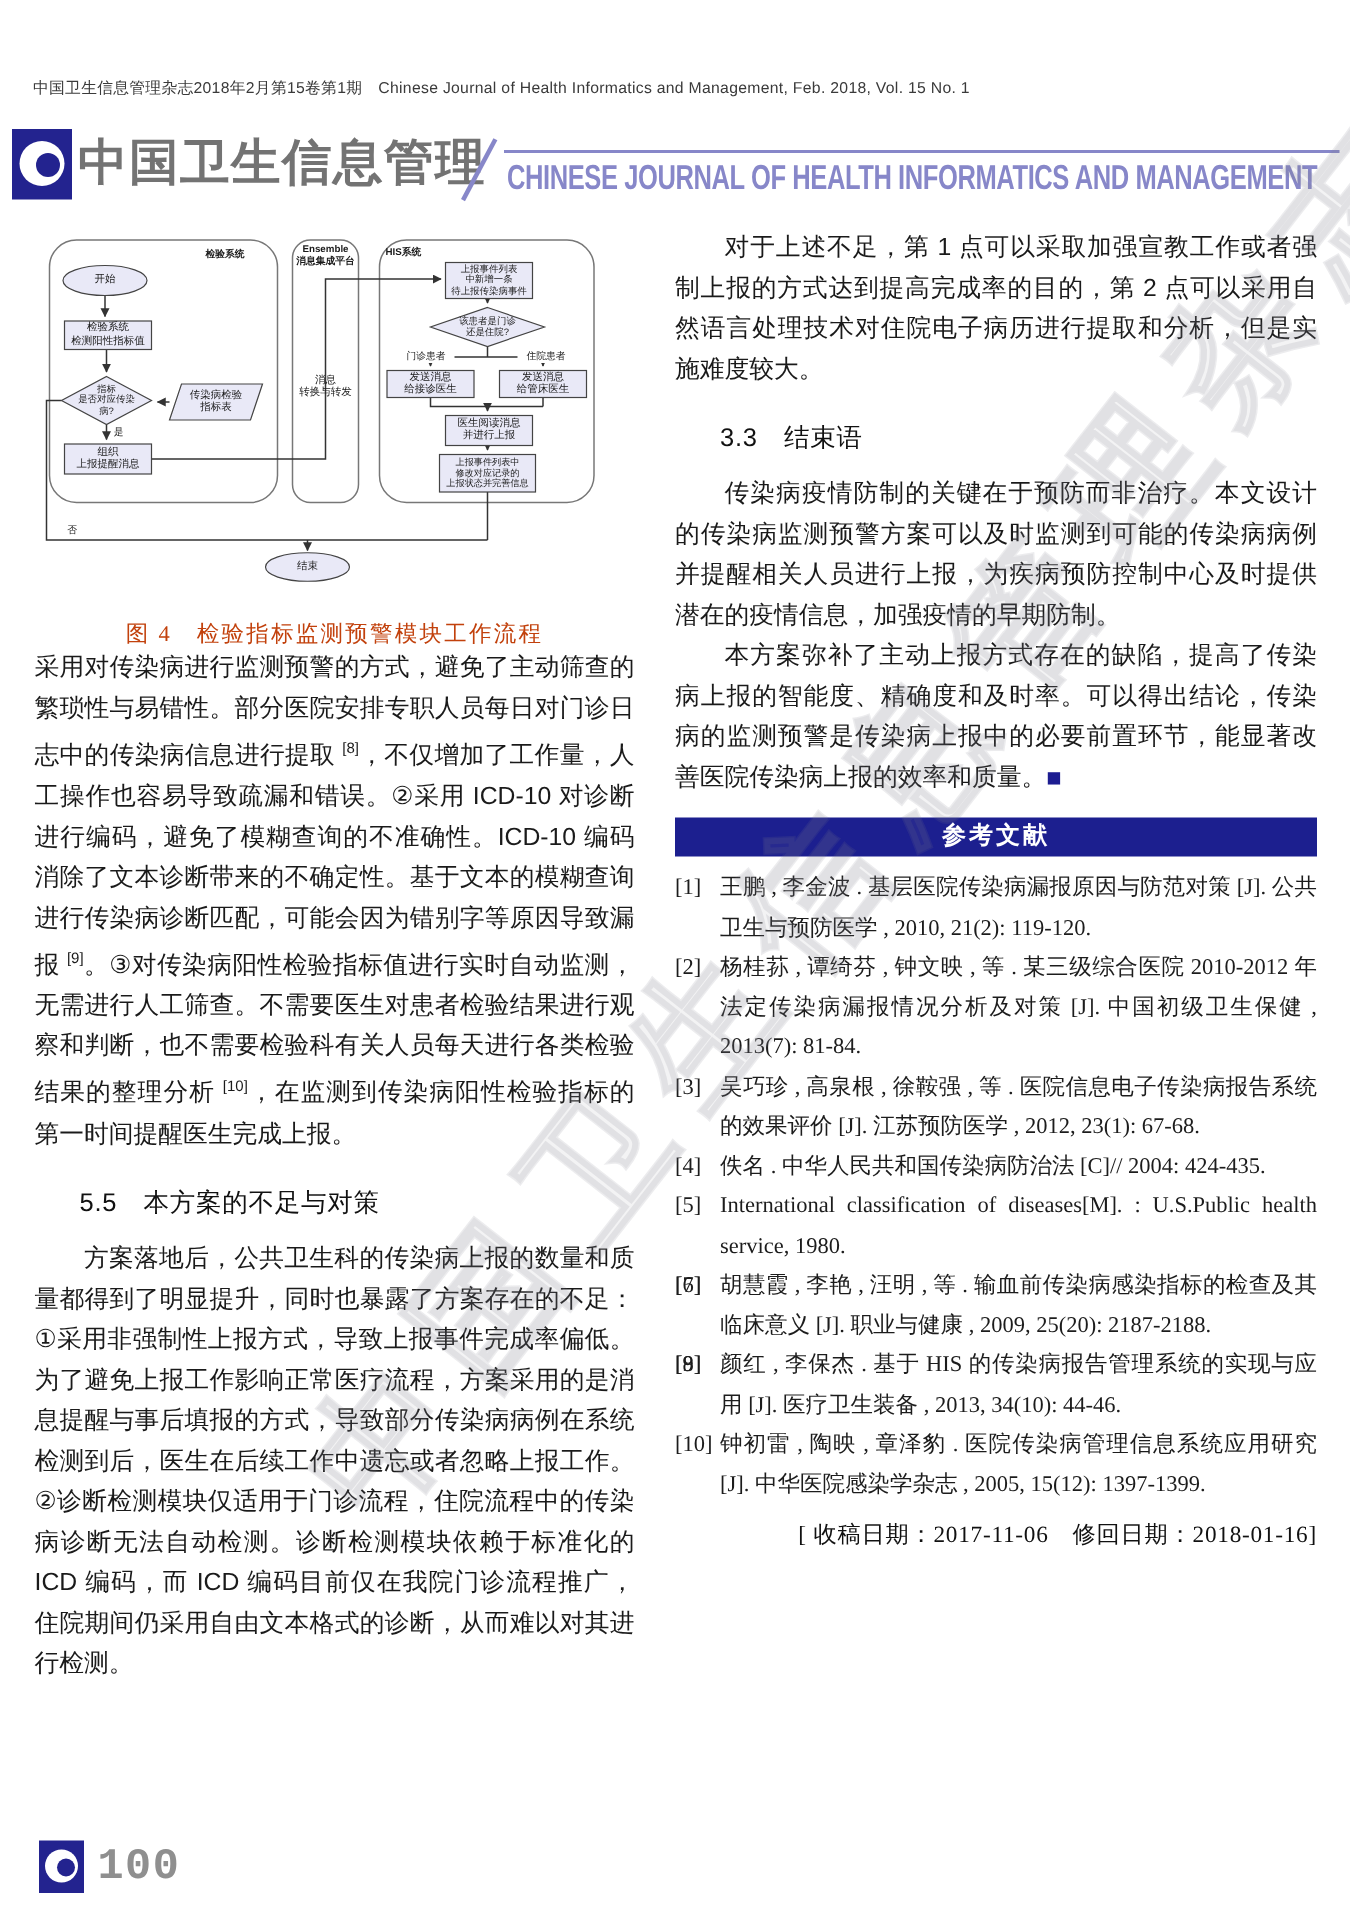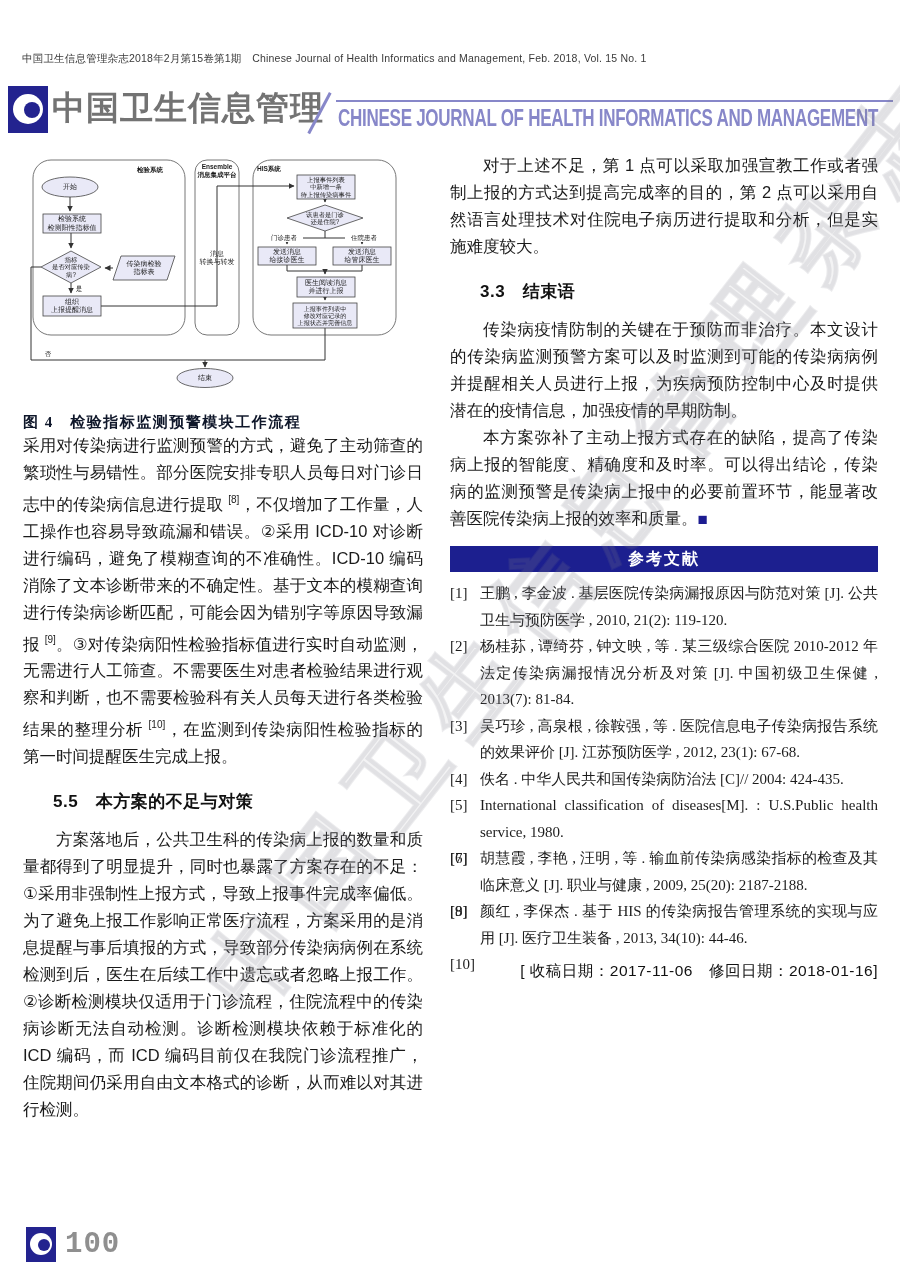--- a/index.html
+++ b/index.html
@@ -23,36 +23,36 @@
   .cols{position:absolute;left:23px;top:150px;width:855px;display:flex;gap:27px;}
   .col-left{width:400px;flex:0 0 400px;}
   .col-right{width:428px;flex:1;padding-top:2px;}
   
   .figure{position:relative;width:380px;height:255px;margin-left:2px;}
   .figure svg{position:absolute;left:0;top:0;}
   .fc-label{position:absolute;display:flex;align-items:center;justify-content:center;text-align:center;
     font-size:7px;line-height:1.18;color:#1a1a1a;white-space:pre-line;}
   .fc-lanehead{font-weight:bold;font-size:6.5px;}
   .fc-tag{background:#ffffff;font-size:6.5px;}
-  .fig-caption{text-align:left;font-family:"Liberation Serif","DejaVu Serif",serif;font-weight:bold;
-    font-size:15px;letter-spacing:1.5px;margin:8px 0 0 0;color:#0f172a;}
+  .fig-caption{text-align:center;font-family:"Liberation Serif","DejaVu Serif",serif;font-weight:normal;
+    font-size:15px;letter-spacing:1.5px;margin:8px 0 0 0;color:#c2410c;}
   
   .para{font-size:16.5px;line-height:27px;text-align:justify;margin:0;color:#1a1a1a;}
   .para.indent{text-indent:2em;}
   .para sup{font-size:10px;}
   .p-first{}
-  .sec-head{font-size:17px;font-weight:bold;color:#111;padding-left:30px;margin:20px 0 13px 0;letter-spacing:0.5px;}
+  .sec-head{font-size:17px;font-weight:normal;color:#111;padding-left:30px;margin:20px 0 13px 0;letter-spacing:0.5px;}
   .end-mark{color:#1c1c91;font-size:17px;vertical-align:-1px;}
   
   .ref-bar{margin-top:13px;background:#1c1f8f;color:#ffffff;text-align:center;font-size:16px;font-weight:bold;
     height:26px;line-height:26px;letter-spacing:2px;}
   .ref-list{margin-top:8px;font-family:"Liberation Serif","DejaVu Serif",serif;font-size:15px;line-height:26.5px;}
   .ref-item{position:relative;padding-left:30px;text-align:justify;}
   .ref-label{position:absolute;left:0;top:0;}
-  .dates-line{margin-top:10px;text-align:right;font-family:Liberation Sans, sans-serif;
+  .dates-line{margin-top:10px;text-align:right;font-family:Liberation Serif, serif;
     font-size:15.5px;color:#111;letter-spacing:0.5px;}
   
   .footer{position:absolute;left:26px;top:1226px;height:36px;display:flex;align-items:center;gap:9px;}
   .f-logo{position:relative;width:30px;height:35px;background:#23238f;}
   .f-logo .wc{position:absolute;left:4px;top:6px;width:22px;height:22px;background:#ffffff;border-radius:50%;}
   .f-logo .nd{position:absolute;left:12px;top:12px;width:12px;height:12px;background:#23238f;border-radius:50%;}
   .page-num{font-size:29px;font-weight:bold;color:#8f8f8f;letter-spacing:1px;font-family:Liberation Mono, monospace;}
   
   .watermark{position:absolute;left:175px;top:960px;font-size:96px;letter-spacing:20px;white-space:nowrap;
     transform:rotate(-52deg);transform-origin:0 0;color:rgba(135,135,150,0.10);
@@ -178,21 +178,21 @@
     <div class="ref-list">
       <div class="ref-item"><span class="ref-label">[1]</span><span>王鹏 , 李金波 . 基层医院传染病漏报原因与防范对策 [J]. 公共卫生与预防医学 , 2010, 21(2): 119-120.</span></div>
       <div class="ref-item"><span class="ref-label">[2]</span><span>杨桂荪 , 谭绮芬 , 钟文映 , 等 . 某三级综合医院 2010-2012 年法定传染病漏报情况分析及对策 [J]. 中国初级卫生保健 , 2013(7): 81-84.</span></div>
       <div class="ref-item"><span class="ref-label">[3]</span><span>吴巧珍 , 高泉根 , 徐鞍强 , 等 . 医院信息电子传染病报告系统的效果评价 [J]. 江苏预防医学 , 2012, 23(1): 67-68.</span></div>
       <div class="ref-item"><span class="ref-label">[4]</span><span>佚名 . 中华人民共和国传染病防治法 [C]// 2004: 424-435.</span></div>
       <div class="ref-item"><span class="ref-label">[5]</span><span>International classification of diseases[M]. : U.S.Public health service, 1980.</span></div>
       <div class="ref-item"><span class="ref-label">[6]</span></div>
       <div class="ref-item"><span class="ref-label">[7]</span><span>胡慧霞 , 李艳 , 汪明 , 等 . 输血前传染病感染指标的检查及其临床意义 [J]. 职业与健康 , 2009, 25(20): 2187-2188.</span></div>
       <div class="ref-item"><span class="ref-label">[8]</span></div>
       <div class="ref-item"><span class="ref-label">[9]</span><span>颜红 , 李保杰 . 基于 HIS 的传染病报告管理系统的实现与应用 [J]. 医疗卫生装备 , 2013, 34(10): 44-46.</span></div>
-      <div class="ref-item"><span class="ref-label">[10]</span></div>
+      <div class="ref-item"><span class="ref-label">[10]</span><span>钟初雷 , 陶映 , 章泽豹 . 医院传染病管理信息系统应用研究 [J]. 中华医院感染学杂志 , 2005, 15(12): 1397-1399.</span></div>
     </div>
 
     <div class="dates-line">[ 收稿日期：2017-11-06　修回日期：2018-01-16]</div>
   </div>
 </div>
 
 <div class="watermark">中国卫生信息管理杂志</div>
 
 <div class="footer">
   <div class="f-logo">

